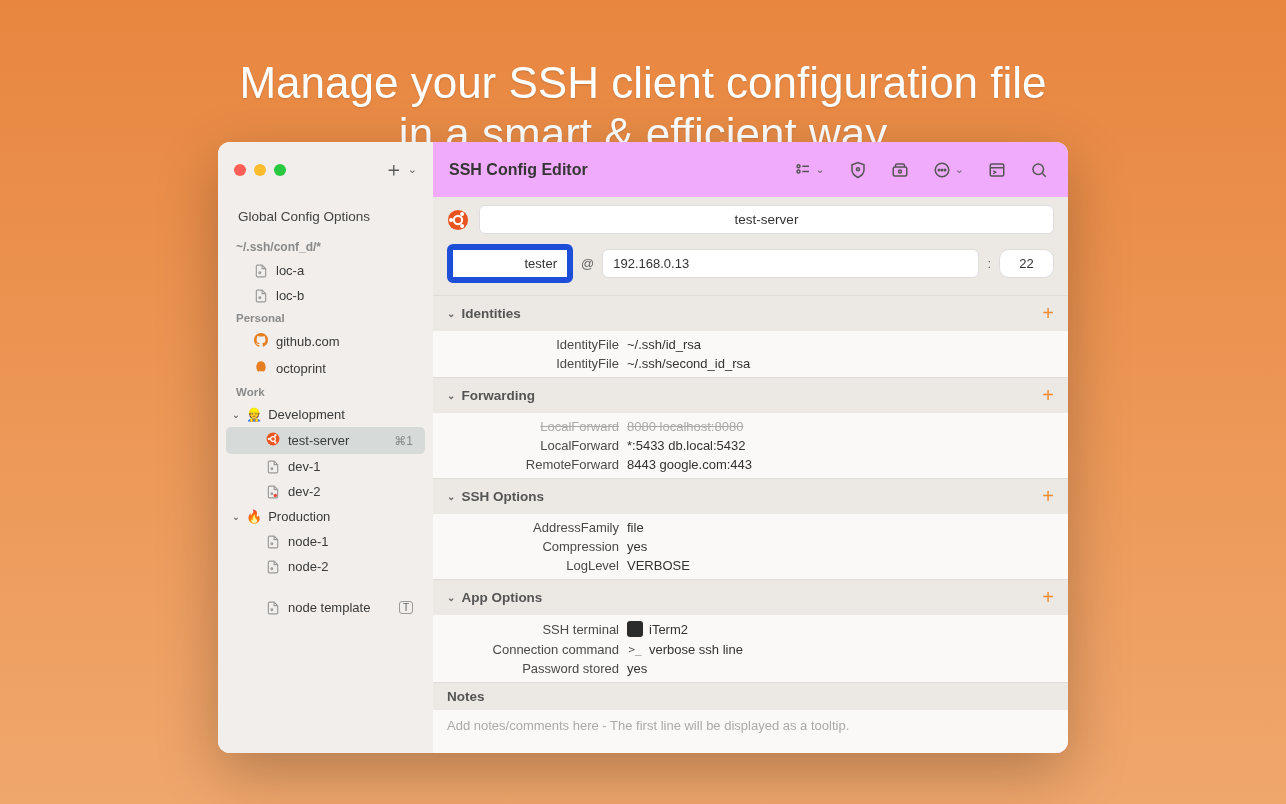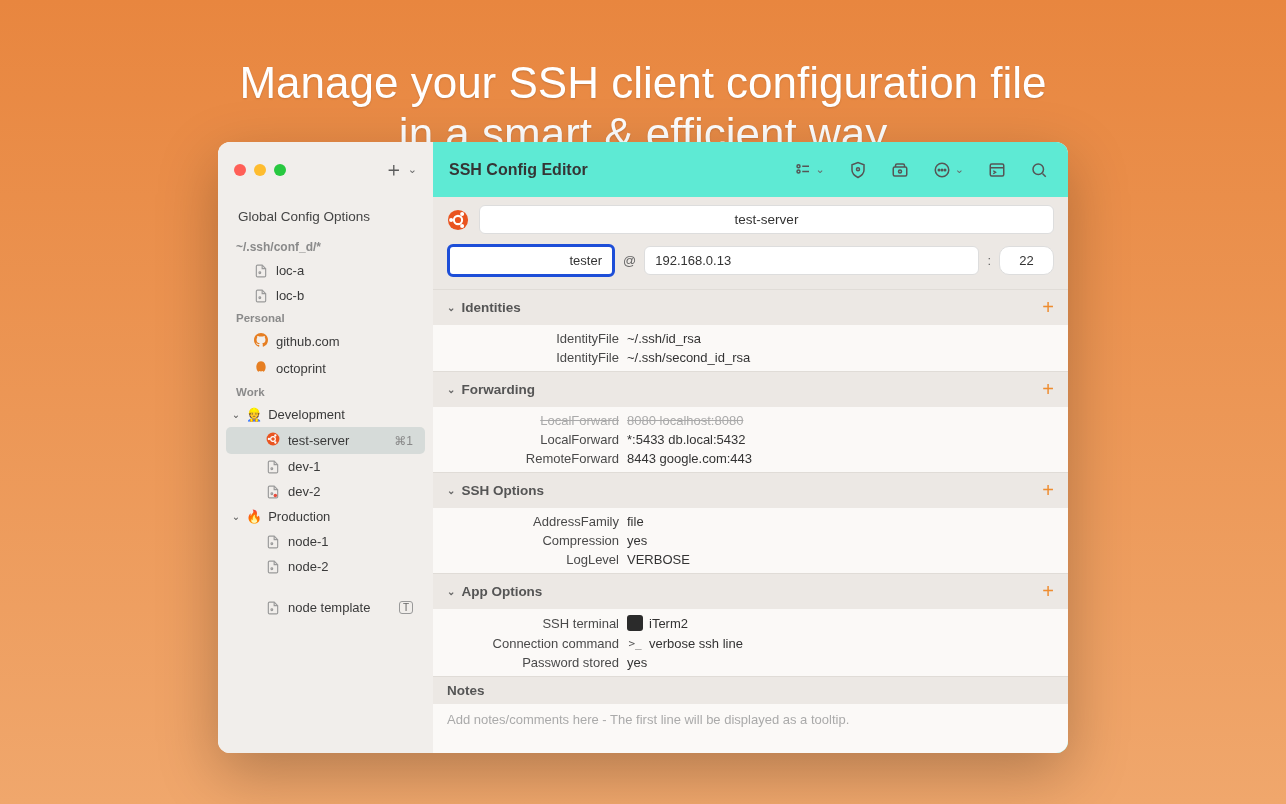--- a/index.html
+++ b/index.html
@@ -44,21 +44,21 @@
 .tree-item .label { flex: 1; }
 .tree-item .shortcut { color: #888; font-size: 12px; }
 .tree-item .badge-t { border: 1px solid #999; border-radius: 3px; font-size: 10px; padding: 0 3px; color: #666; }
 .folder-item { display: flex; align-items: center; padding: 5px 12px; font-size: 13px; color: #3a3a3a; cursor: pointer; gap: 4px; }
 .folder-item .emoji { margin-right: 2px; }
 .disclosure { font-size: 10px; color: #555; width: 12px; text-align: center; }
 .icon-file { width: 14px; height: 14px; display: inline-flex; align-items: center; justify-content: center; }
 .icon-file svg { width: 14px; height: 14px; }
 .emoji-sm { font-size: 13px; }
 
-.main { flex: 1; display: flex; flex-direction: column; background: #5eead4; }
+.main { flex: 1; display: flex; flex-direction: column; background: #f0abfc; }
 .toolbar {
   height: 55px; display: flex; align-items: center; padding: 0 16px; gap: 12px;
 }
 .app-title { font-size: 16px; font-weight: 600; color: #353535; flex: 0 0 auto; }
 .toolbar .spacer { flex: 1; }
 .tb-btn { color: #555; cursor: pointer; display: flex; align-items: center; gap: 4px; padding: 4px; }
 .tb-btn svg { width: 18px; height: 18px; }
 .tb-group { display: flex; align-items: center; gap: 16px; }
 
 .host-header {
@@ -66,21 +66,21 @@
 }
 .host-row1 { display: flex; align-items: center; gap: 10px; margin-bottom: 10px; }
 .os-badge { width: 22px; height: 22px; display:flex; align-items:center; justify-content:center; }
 .os-badge svg { width: 22px; height: 22px; }
 .host-name-input {
   flex: 1; background: #fff; border: 1px solid #ddd; border-radius: 6px;
   padding: 6px 10px; text-align: center; font-size: 13.5px; color: #333;
 }
 .host-row2 { display: flex; align-items: center; gap: 8px; }
 .user-input {
-  width: 168px; background: #fff; border: 3px solid #1d4ed8; border-radius: 6px;
+  width: 126px; background: #fff; border: 6px solid #1d4ed8; border-radius: 6px;
   padding: 6px 10px; text-align: right; font-size: 13px; color: #333;
 }
 .at-sym { color: #666; font-size: 13px; }
 .host-input {
   flex: 1; background: #fff; border: 1px solid #ddd; border-radius: 6px;
   padding: 6px 10px; font-size: 13px; color: #333;
 }
 .colon-sym { color: #666; font-size: 13px; }
 .port-input {
   width: 55px; background: #fff; border: 1px solid #ddd; border-radius: 10px;

